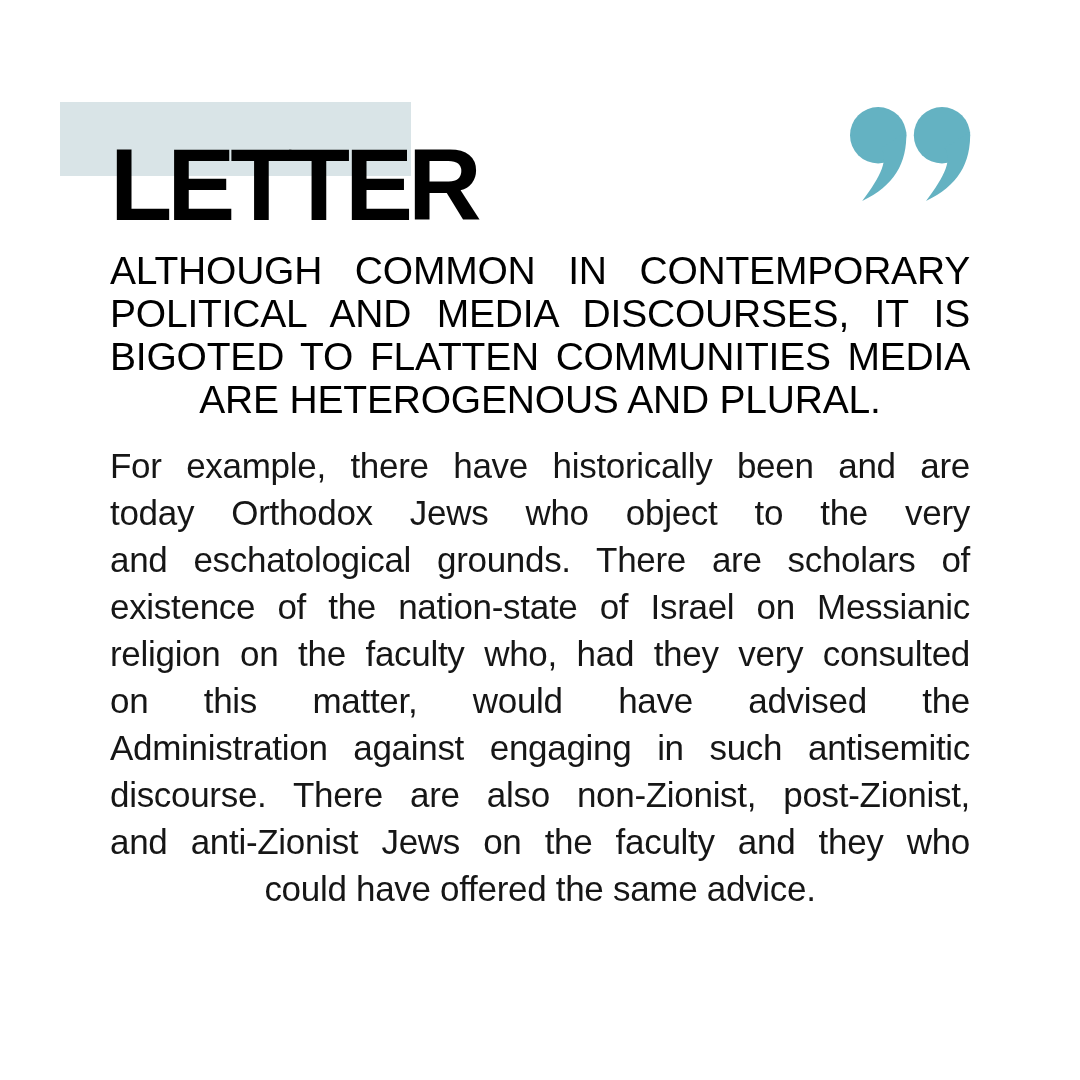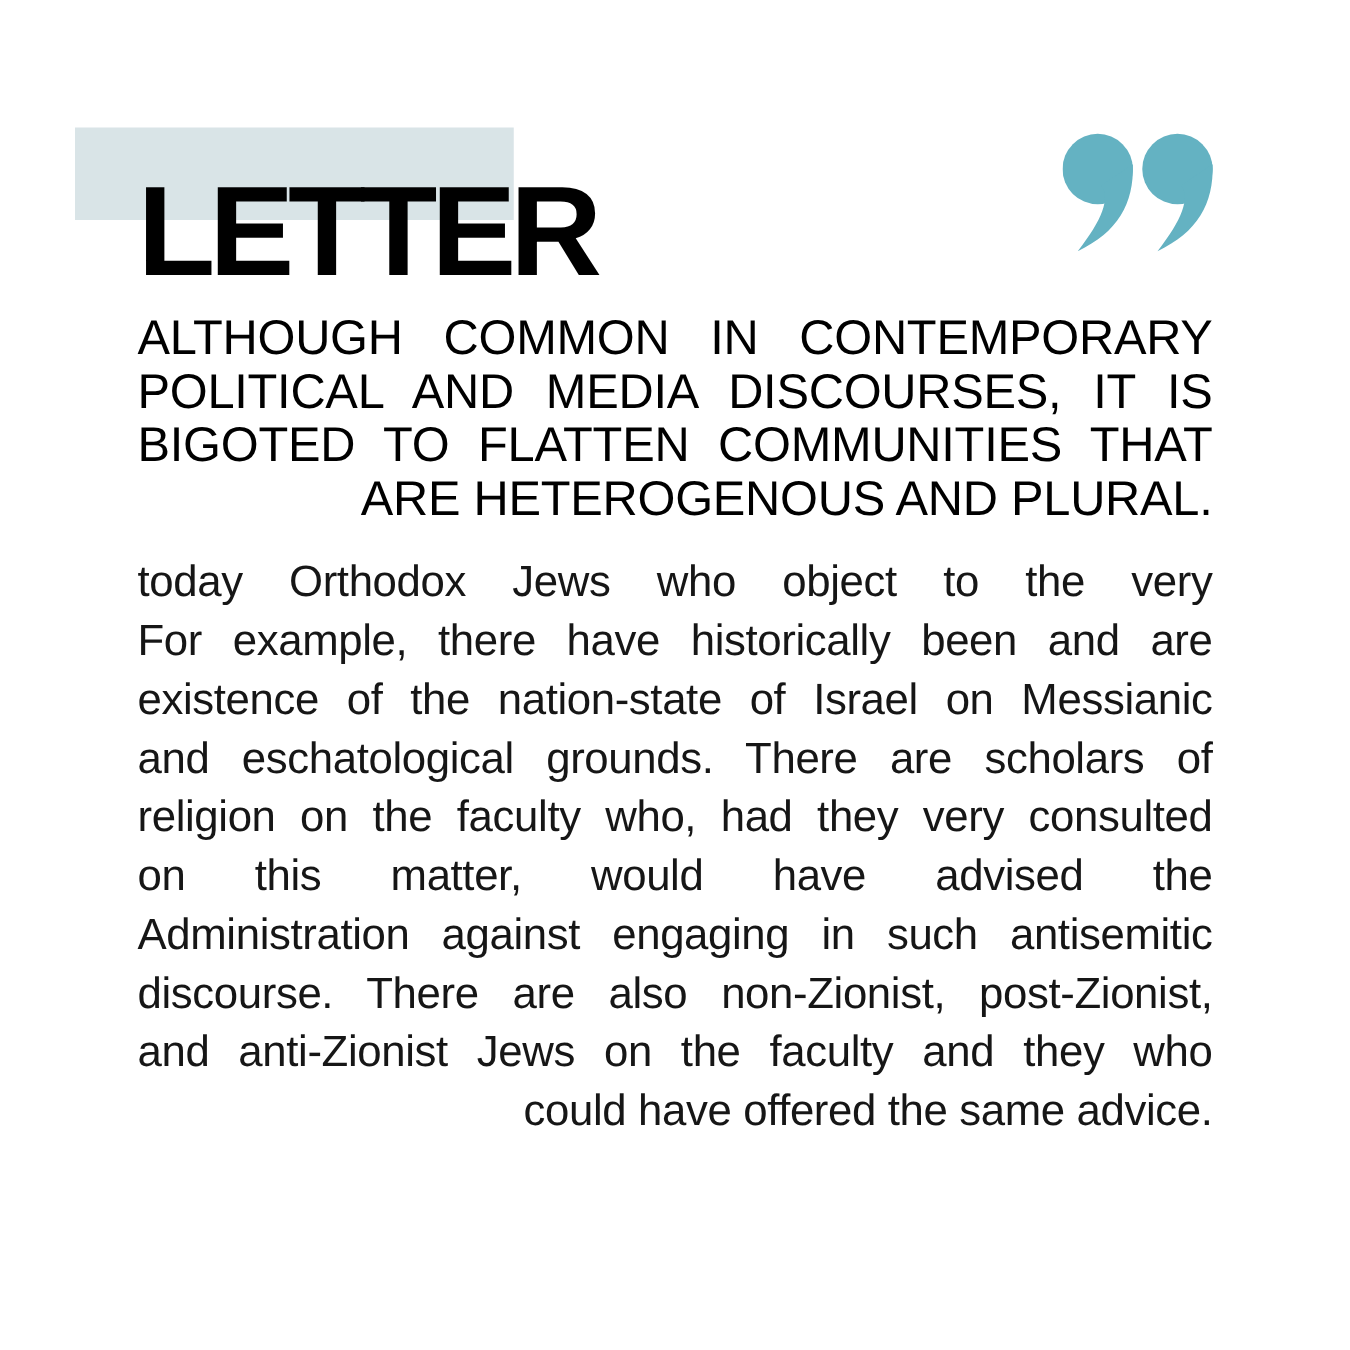--- a/index.html
+++ b/index.html
@@ -63,21 +63,21 @@
     font-weight: 400;
     letter-spacing: -0.3px;
     color: #161616;
   }
   .jl {            
     text-align: justify;
     text-align-last: justify;
     white-space: normal;
   }
   .ll {            
-    text-align: right;
+    text-align: center;
   }
 </style>
 </head>
 <body>
 
 <div class="canvas">
 
   <div class="highlight-bar"></div>
 
   <h1 class="title">LETTER</h1>
@@ -89,29 +89,29 @@
     </g>
     <g transform="translate(68,0)">
       <circle cx="30" cy="30" r="30" fill="#64b2c2"></circle>
       <path d="M60,26 C61,60 47,84 13,100 C34,73 41,55 33,44 Z" fill="#64b2c2"></path>
     </g>
   </svg>
 
   <div class="subheading">
     <div class="jl">ALTHOUGH COMMON IN CONTEMPORARY</div>
     <div class="jl">POLITICAL AND MEDIA DISCOURSES, IT IS</div>
-    <div class="jl">BIGOTED TO FLATTEN COMMUNITIES THAT</div>
+    <div class="jl">BIGOTED TO FLATTEN COMMUNITIES MEDIA</div>
     <div class="ll">ARE HETEROGENOUS AND PLURAL.</div>
   </div>
 
   <div class="body-text">
+    <div class="jl">For example, there have historically been and are</div>
     <div class="jl">today Orthodox Jews who object to the very</div>
-    <div class="jl">For example, there have historically been and are</div>
+    <div class="jl">and eschatological grounds. There are scholars of</div>
     <div class="jl">existence of the nation-state of Israel on Messianic</div>
-    <div class="jl">and eschatological grounds. There are scholars of</div>
     <div class="jl">religion on the faculty who, had they very consulted</div>
     <div class="jl">on this matter, would have advised the</div>
     <div class="jl">Administration against engaging in such antisemitic</div>
     <div class="jl">discourse. There are also non-Zionist, post-Zionist,</div>
     <div class="jl">and anti-Zionist Jews on the faculty and they who</div>
     <div class="ll">could have offered the same advice.</div>
   </div>
 
 </div>
 

